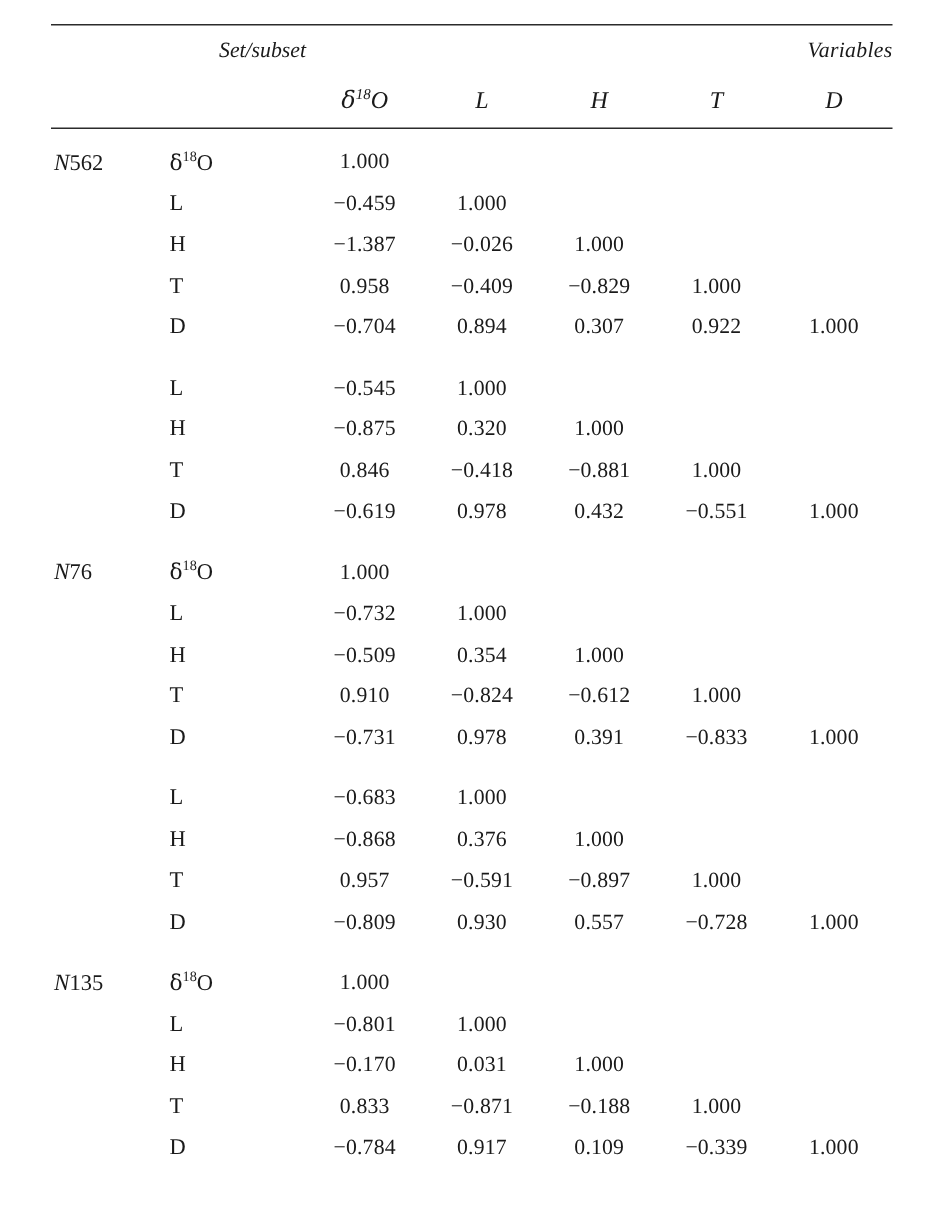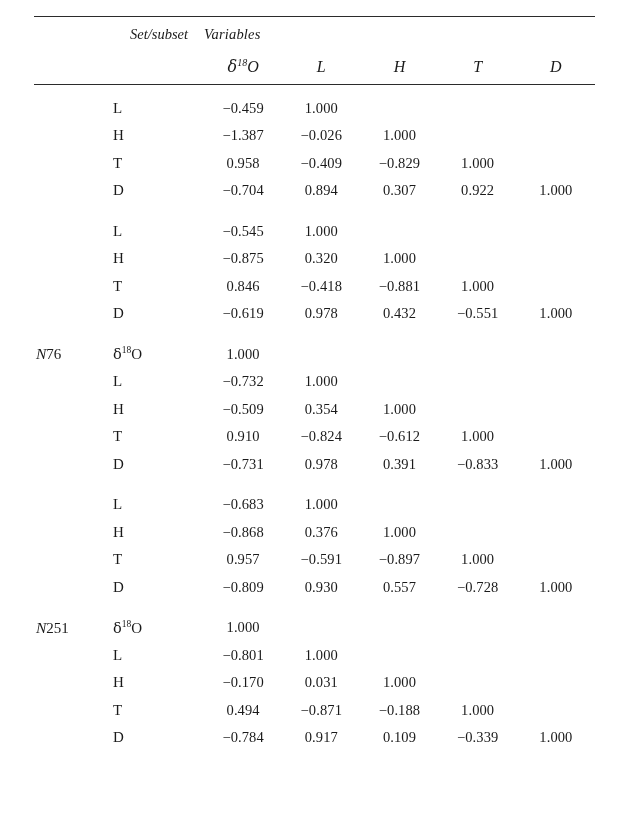--- a/index.html
+++ b/index.html
@@ -37,25 +37,25 @@
     margin: 0;
   }
   .rule-top { border-top-width: 1.1px; }
   .rule-mid { border-top-width: 0.9px; }
 
   thead th {
     font-weight: normal;
     font-style: italic;
     font-size: 14.5px;
     padding: 0;
-    text-align: left;
+    text-align: right;
     vertical-align: bottom;
   }
   th.set-head {
-    text-align: center;
+    text-align: right;
     font-style: italic;
     padding-bottom: 4px;
     padding-left: 2px;
     margin-top: 24px;
   }
   th.vars-head {
     font-style: italic;
     padding-bottom: 4px;
     letter-spacing: 0.2px;
   }
@@ -148,20 +148,29 @@
         <td colspan="7" style="padding:0">
           <hr class="rule-mid">
         </td>
       </tr>
       <tr class="hdr-spacer-row">
         <td colspan="7"></td>
       </tr>
     </thead>
     <tbody id="tbody">
         <tr>
+          <td class="set-cell">N<span class="num">562</span></td>
+          <td class="sub-cell"><span class="d18o"><span class="glyph">δ</span><sup>18</sup><span class="oletter">O</span></span></td>
+          <td class="val-cell">1.000</td>
+          <td class="val-cell"></td>
+          <td class="val-cell"></td>
+          <td class="val-cell"></td>
+          <td class="val-cell"></td>
+        </tr>
+        <tr>
           <td class="set-cell"></td>
           <td class="sub-cell">L</td>
           <td class="val-cell">−0.459</td>
           <td class="val-cell">1.000</td>
           <td class="val-cell"></td>
           <td class="val-cell"></td>
           <td class="val-cell"></td>
         </tr>
         <tr>
           <td class="set-cell"></td>
@@ -313,21 +322,21 @@
           <td class="val-cell">−0.809</td>
           <td class="val-cell">0.930</td>
           <td class="val-cell">0.557</td>
           <td class="val-cell">−0.728</td>
           <td class="val-cell">1.000</td>
         </tr>
         <tr class="group-gap">
           <td colspan="7"></td>
         </tr>
         <tr>
-          <td class="set-cell">N<span class="num">251</span></td>
+          <td class="set-cell">N<span class="num">135</span></td>
           <td class="sub-cell"><span class="d18o"><span class="glyph">δ</span><sup>18</sup><span class="oletter">O</span></span></td>
           <td class="val-cell">1.000</td>
           <td class="val-cell"></td>
           <td class="val-cell"></td>
           <td class="val-cell"></td>
           <td class="val-cell"></td>
         </tr>
         <tr>
           <td class="set-cell"></td>
           <td class="sub-cell">L</td>
@@ -342,21 +351,21 @@
           <td class="sub-cell">H</td>
           <td class="val-cell">−0.170</td>
           <td class="val-cell">0.031</td>
           <td class="val-cell">1.000</td>
           <td class="val-cell"></td>
           <td class="val-cell"></td>
         </tr>
         <tr>
           <td class="set-cell"></td>
           <td class="sub-cell">T</td>
-          <td class="val-cell">0.494</td>
+          <td class="val-cell">0.833</td>
           <td class="val-cell">−0.871</td>
           <td class="val-cell">−0.188</td>
           <td class="val-cell">1.000</td>
           <td class="val-cell"></td>
         </tr>
         <tr>
           <td class="set-cell"></td>
           <td class="sub-cell">D</td>
           <td class="val-cell">−0.784</td>
           <td class="val-cell">0.917</td>

